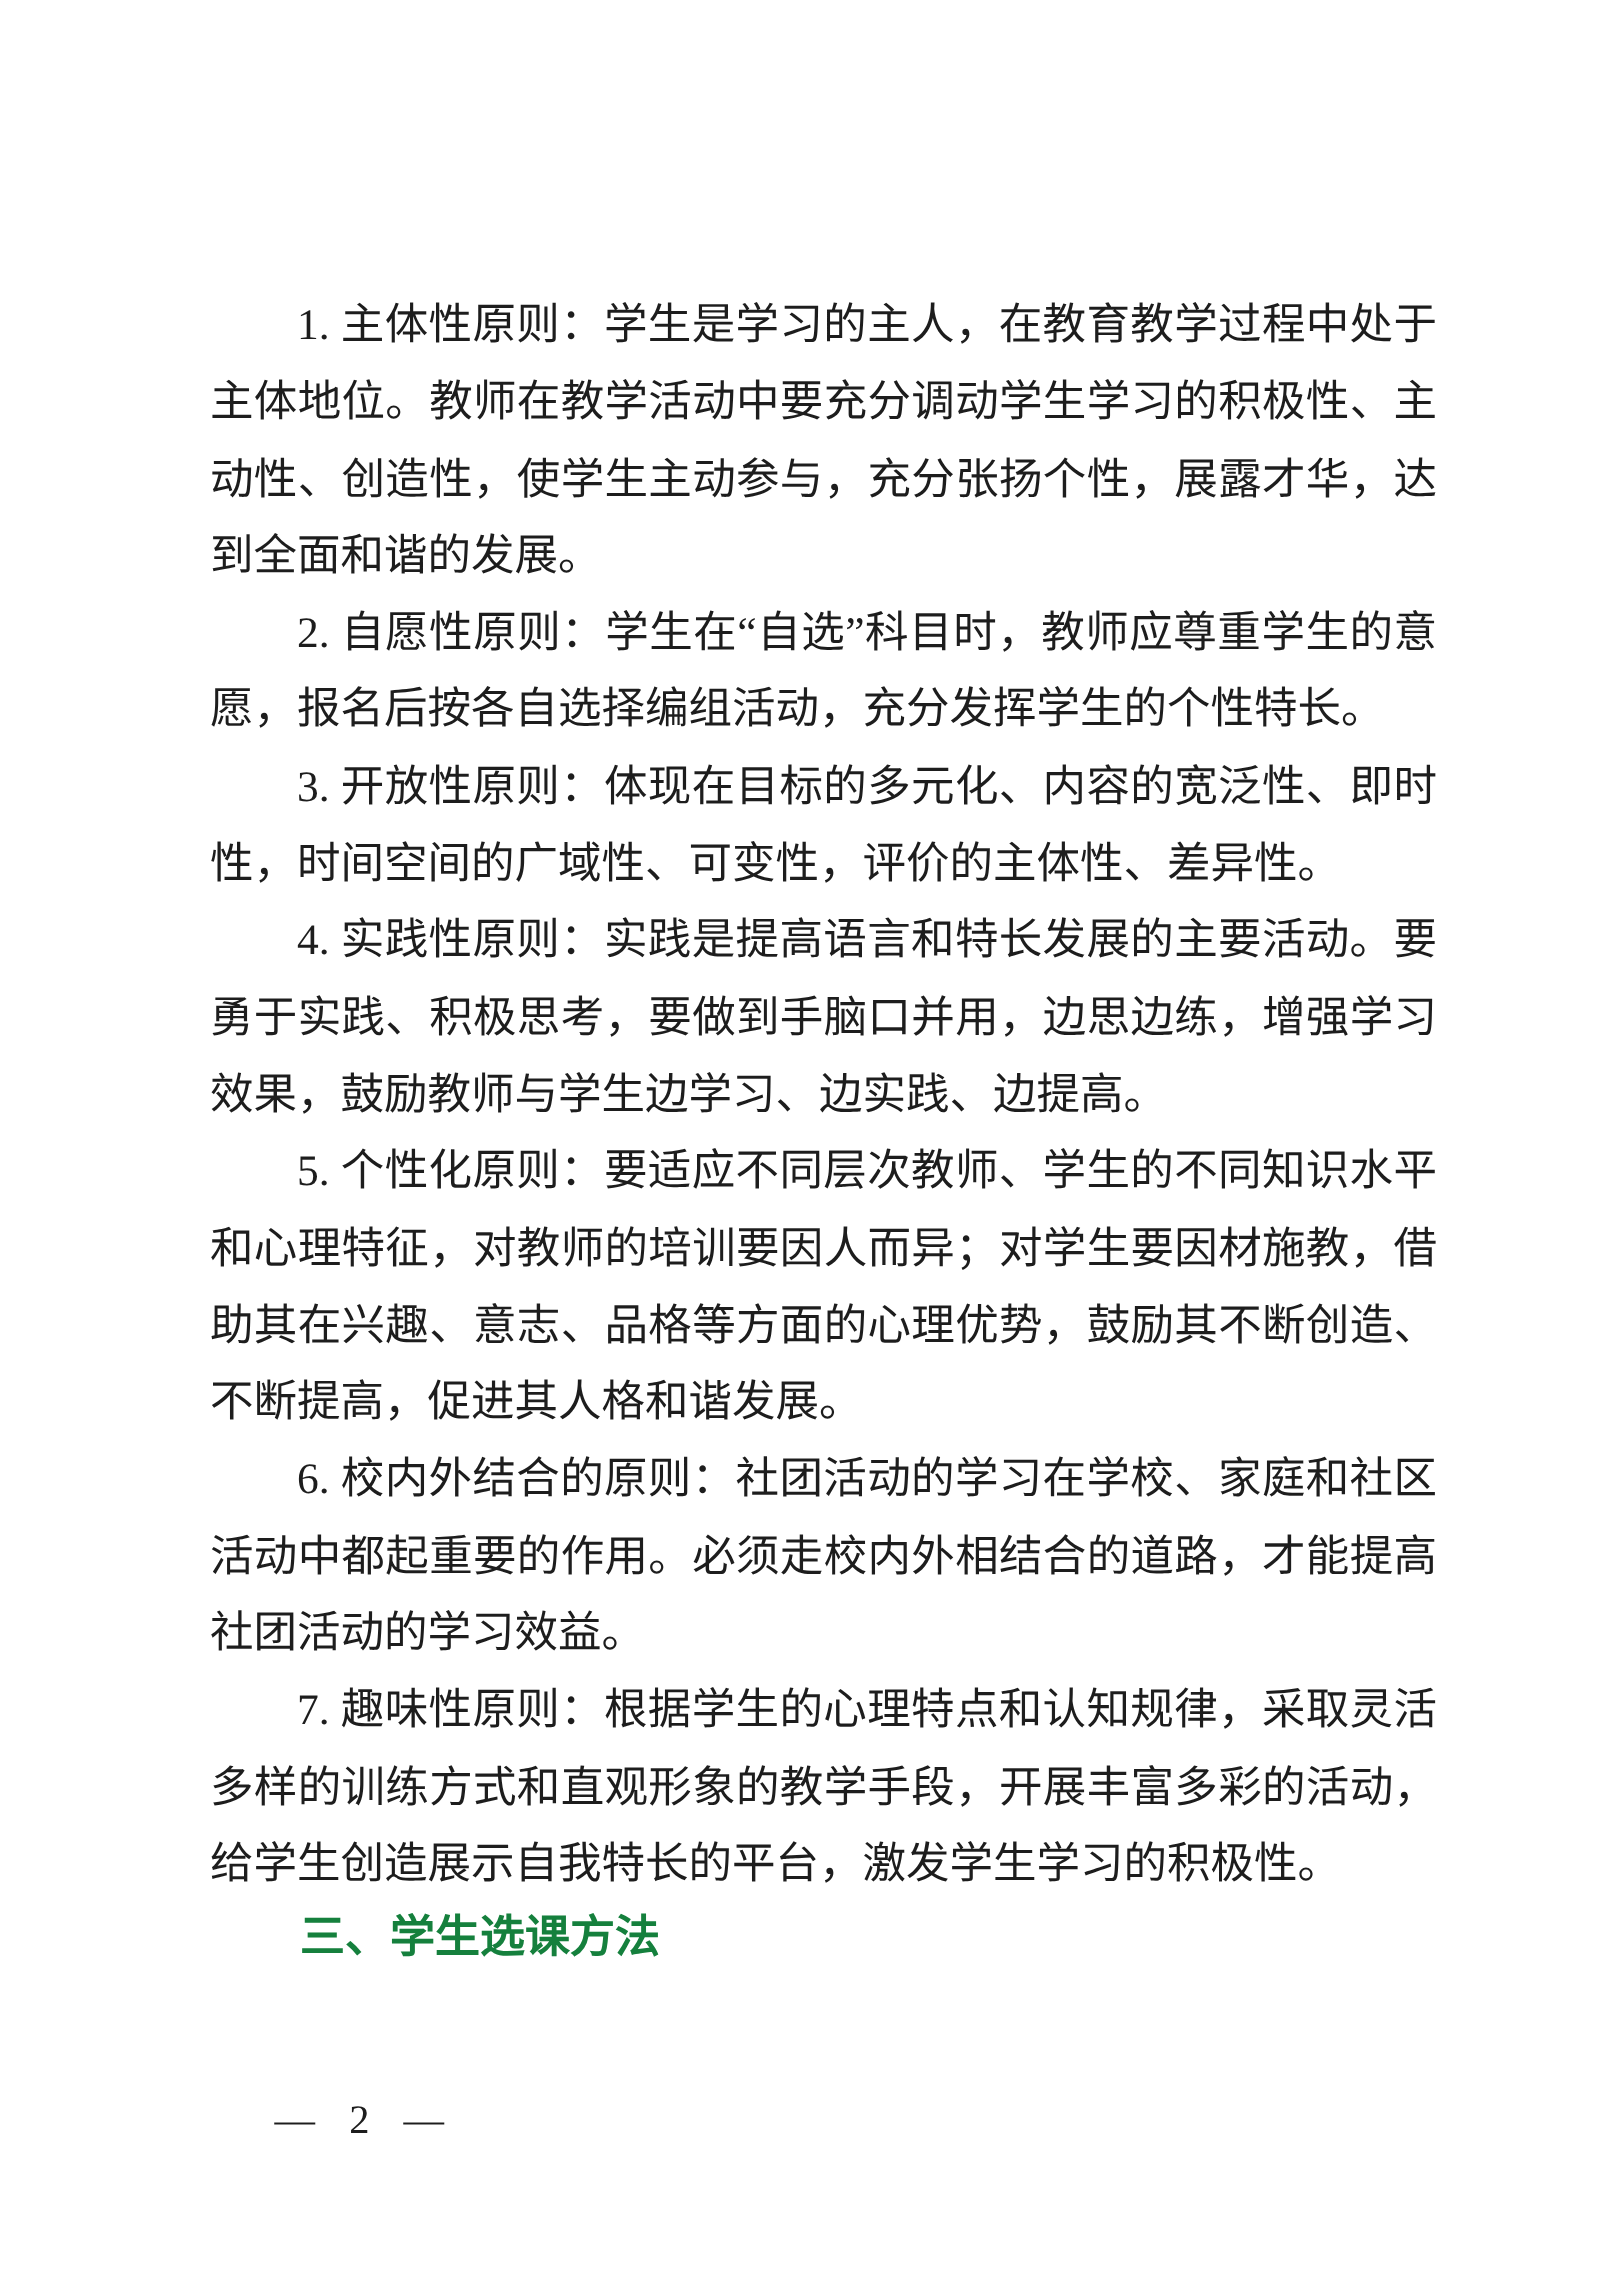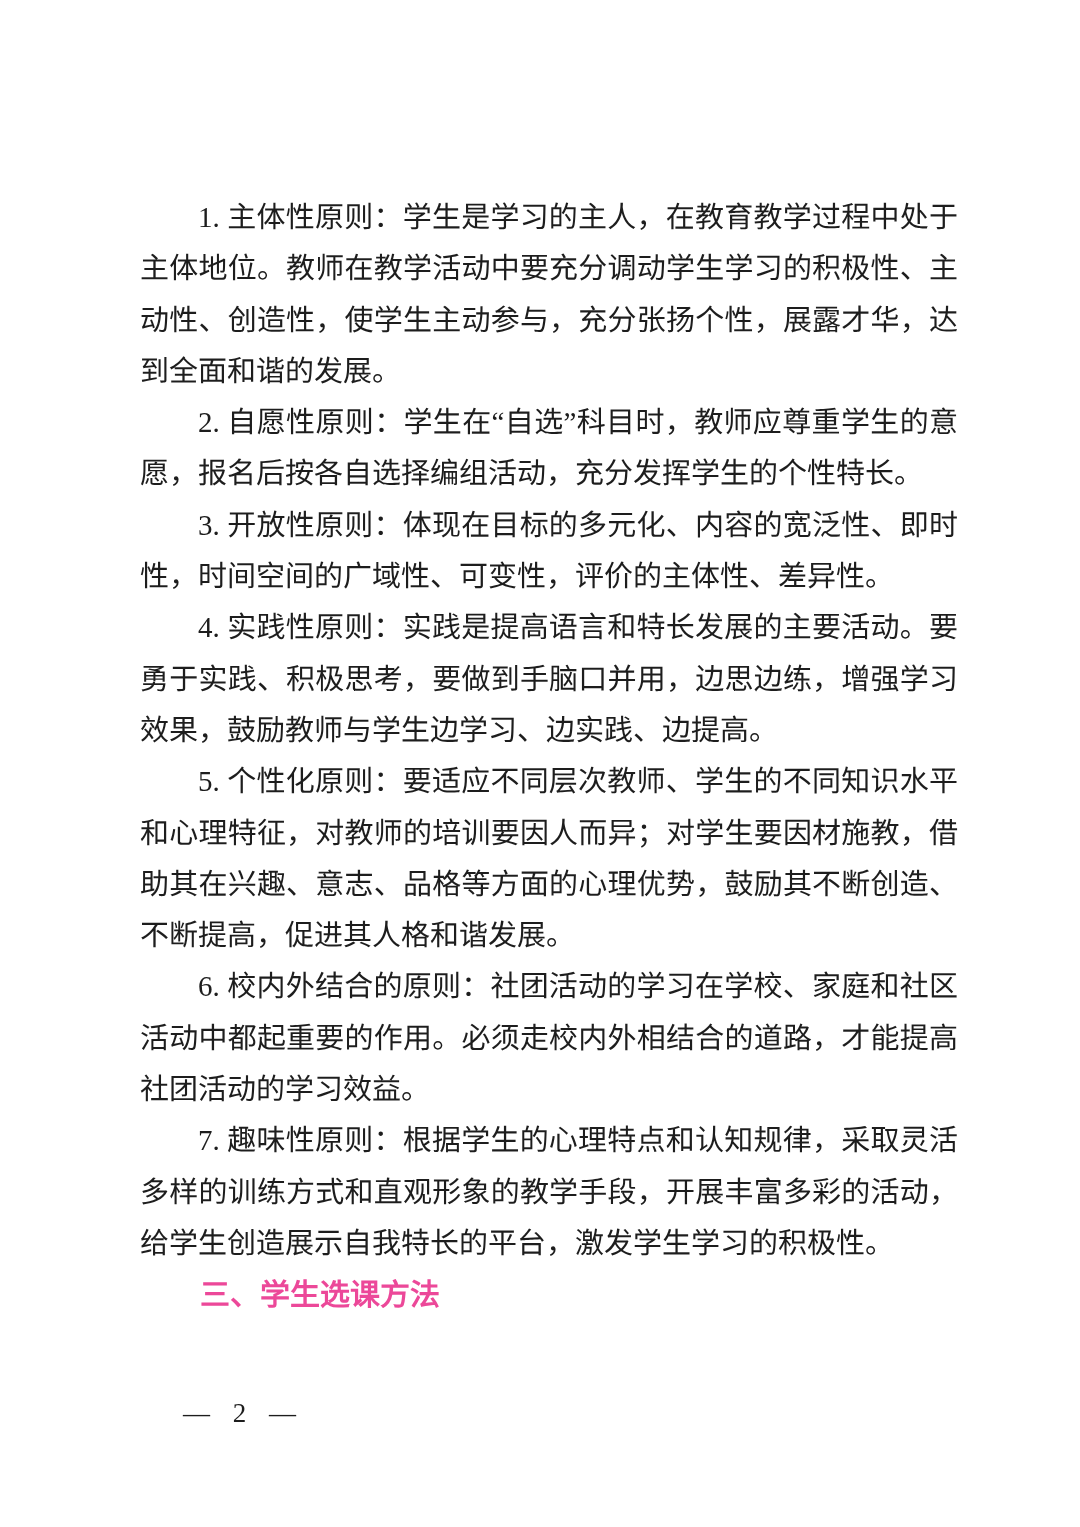--- a/index.html
+++ b/index.html
@@ -33,26 +33,26 @@
     line-height: 51.3px;
     text-align: justify;
     text-justify: inter-ideograph;
     text-indent: 2em;
     color: #1d1d1d;
   }
 
   .section-heading {
     margin: 0;
     padding: 0;
-    font-family: Liberation Sans, sans-serif;
+    font-family: Liberation Mono, monospace;
     font-weight: bold;
     font-size: 30px;
     line-height: 51.3px;
     text-indent: 2em;
-    color: #ec4899;
+    color: #15803d;
   }
 
   .footer {
     position: absolute;
     left: 183px;
     top: 1398px;
     font-size: 27px;
     letter-spacing: 8px;
     color: #1d1d1d;
     font-family: "Liberation Serif", "DejaVu Serif", serif;

